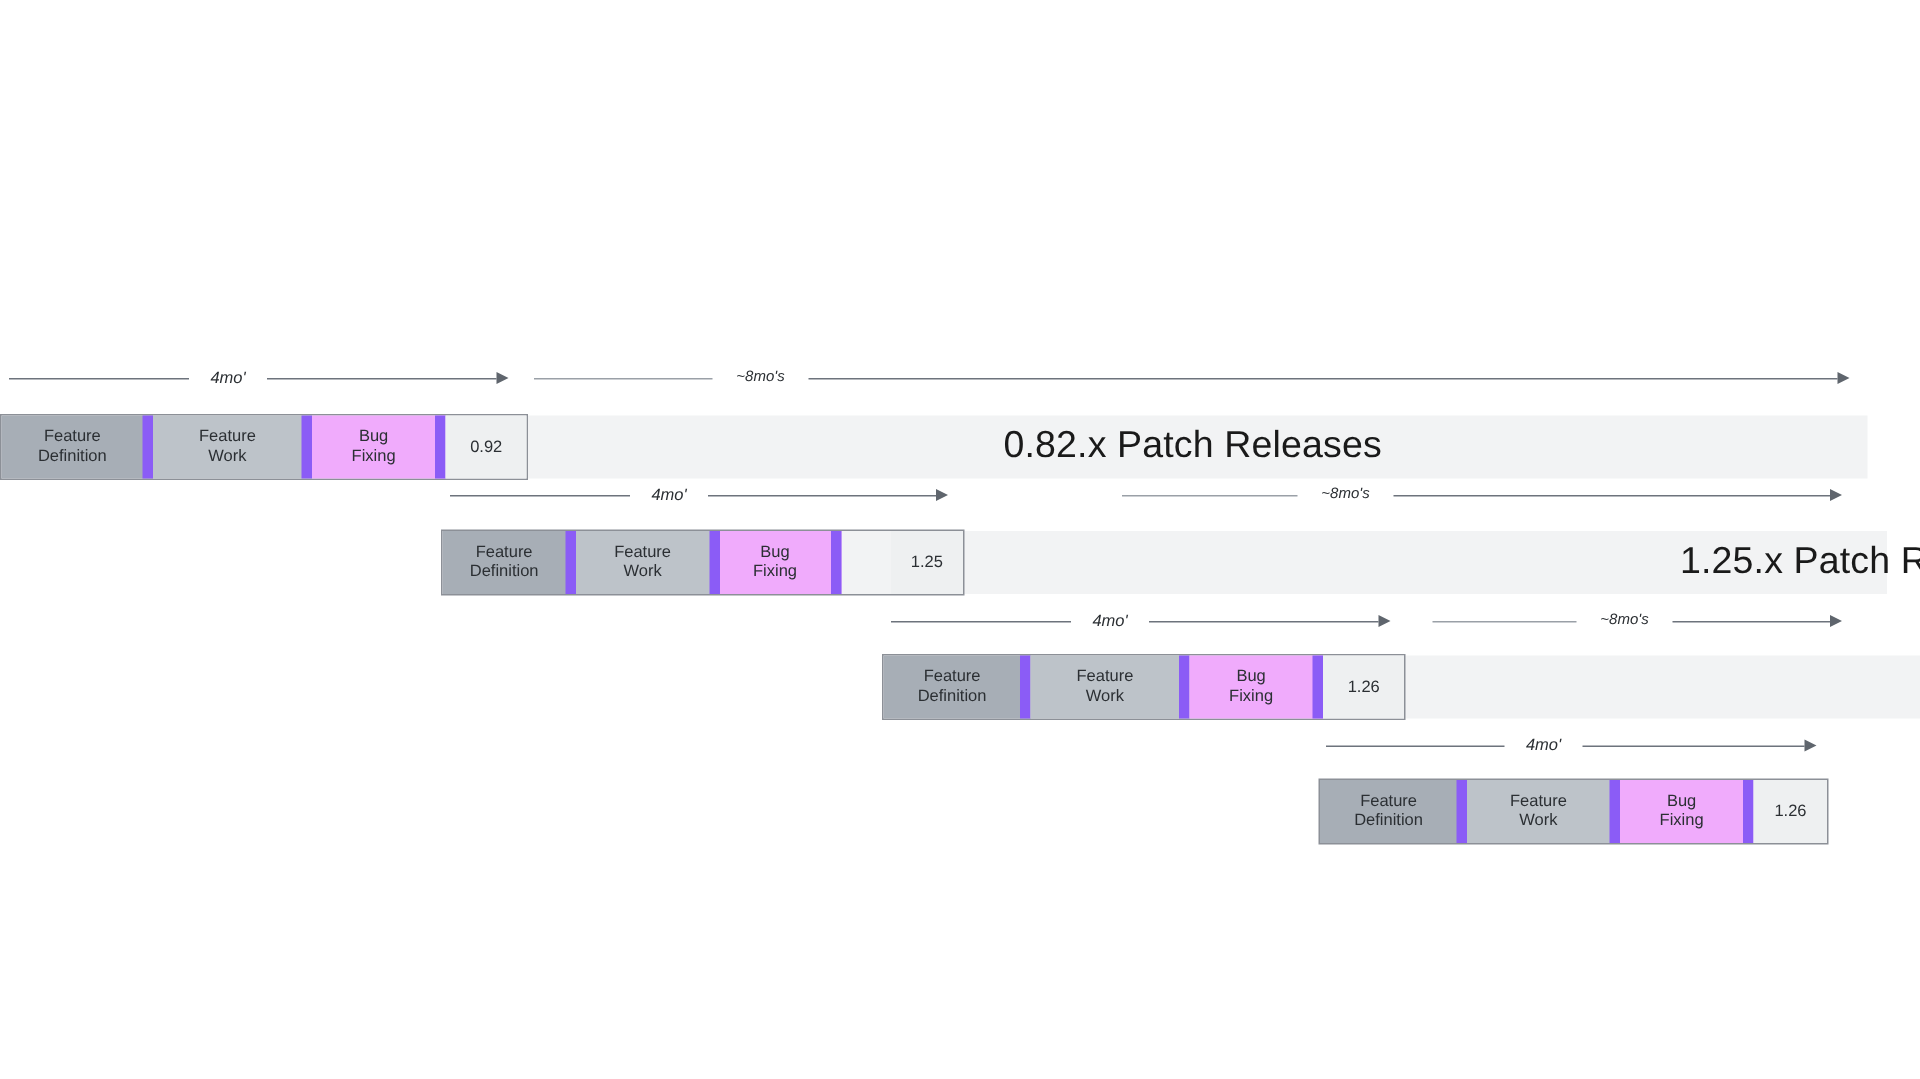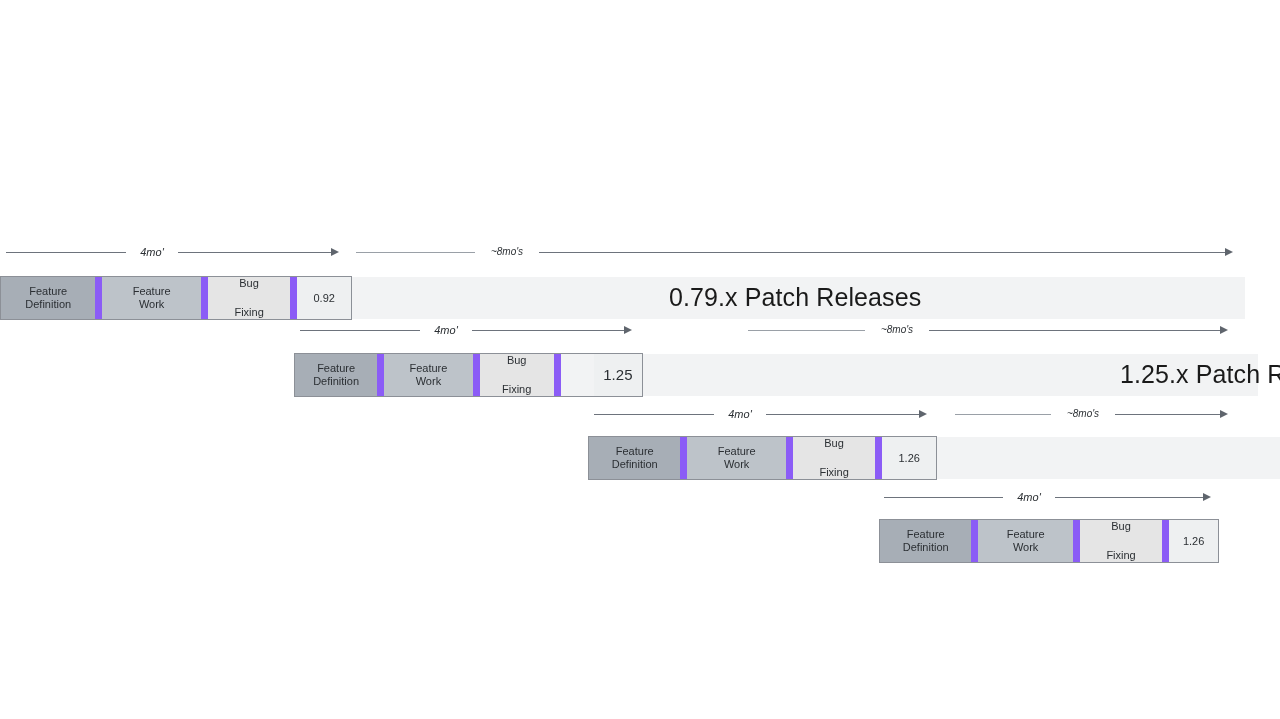--- a/index.html
+++ b/index.html
@@ -70,21 +70,21 @@
   }
   .phase-box:last-child {
     border-right: none;
   }
   .phase-box .line {
     display: block;
   }
 
   .tone-1 { background: #a7aeb6; }
   .tone-2 { background: #bdc3c9; }
-  .tone-3 { background: #e5e5e5; justify-content: space-between; }
+  .tone-3 { background: #f0abfc; }
   .tone-4 { background: #eef0f1; }
 
   
   .measure {
     position: absolute;
     height: 18px;
     font-style: italic;
   }
   .measure .rail {
     position: absolute;
@@ -111,21 +111,21 @@
     white-space: nowrap;
     transform: translateX(-50%);
   }
 </style>
 </head>
 <body>
 
 <div id="diagram-canvas">
     <div class="release-row">
       <div class="patch-band" style="left: 0px; top: 277px; width: 1245px; height: 42px;">
-        <span class="patch-band-label" style="position: absolute; left: 669px; font-size: 25px; top: 50%; transform: translateY(-52%);">0.79.x Patch Releases</span>
+        <span class="patch-band-label" style="position: absolute; left: 669px; font-size: 25px; top: 50%; transform: translateY(-52%);">0.82.x Patch Releases</span>
       </div>
       <div class="measure" style="left: 0px; top: 244px; width: 1280px;">
         <div class="rail" style="left: 6px; width: 120px;"></div>
         <div class="rail" style="left: 178px; width: 153px;"></div>
         <div class="arrowhead" style="left: 331px;"></div>
         <div class="measure-label" style="left: 152px; font-size: 11px;">4mo'</div>
       </div>
       <div class="measure" style="left: 0px; top: 244px; width: 1280px;">
         <div class="rail thin" style="left: 356px; width: 119px;"></div>
         <div class="rail" style="left: 539px; width: 686px;"></div>
@@ -172,21 +172,21 @@
           <span class="line">Definition</span>
         </div>
         <div class="phase-box tone-2" style="width: 106px; font-size: 11px;">
           <span class="line">Feature</span>
           <span class="line">Work</span>
         </div>
         <div class="phase-box tone-3" style="width: 90px; font-size: 11px;">
           <span class="line">Bug</span>
           <span class="line">Fixing</span>
         </div>
-        <div class="phase-box tone-4" style="width: 54px; font-size: 15px; margin-left: 33px;">
+        <div class="phase-box tone-4" style="width: 54px; font-size: 11px; margin-left: 33px;">
           <span class="line">1.25</span>
         </div>
       </div>
     </div>
     <div class="release-row">
       <div class="patch-band" style="left: 588px; top: 437px; width: 692px; height: 42px;"></div>
       <div class="measure" style="left: 0px; top: 406px; width: 1280px;">
         <div class="rail" style="left: 594px; width: 120px;"></div>
         <div class="rail" style="left: 766px; width: 153px;"></div>
         <div class="arrowhead" style="left: 919px;"></div>

